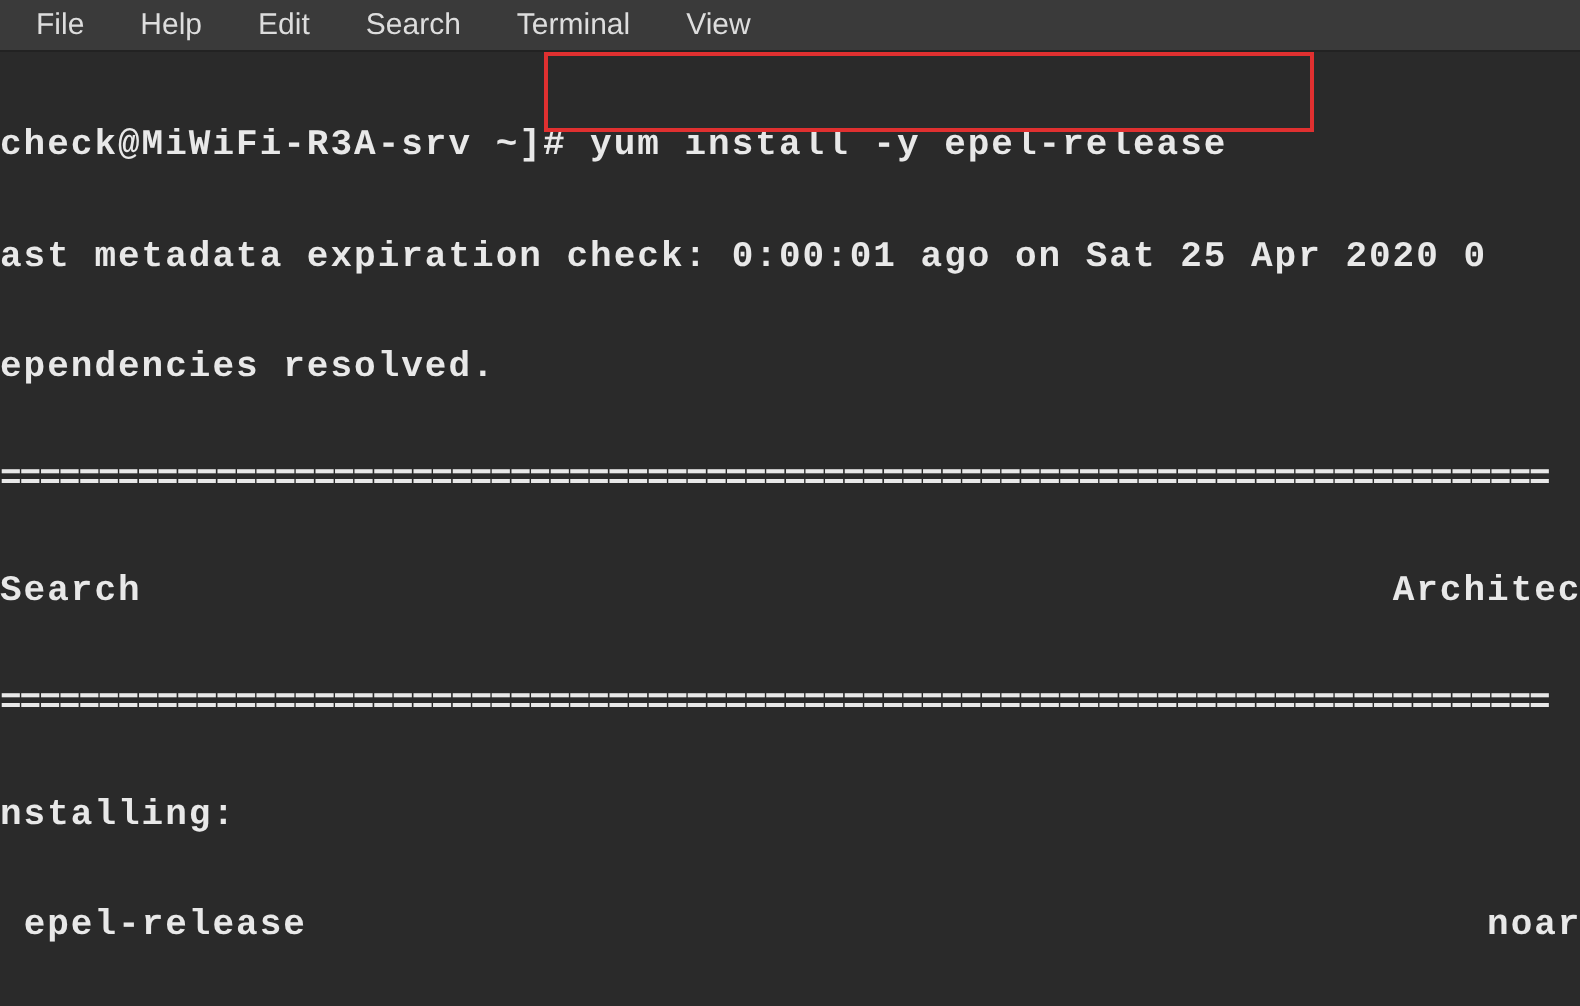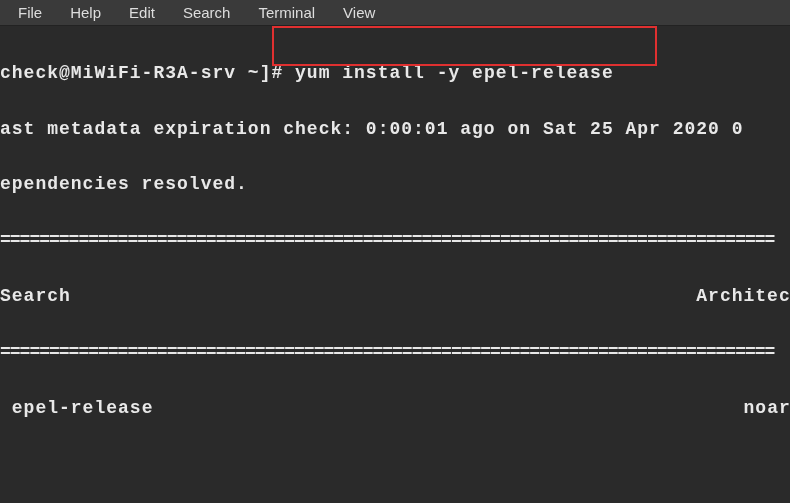--- a/index.html
+++ b/index.html
@@ -66,20 +66,21 @@
     <div class="menu-item"><span>View</span></div>
   </div>
 
   <div class="terminal-content">
 <span class="line"><span>check@MiWiFi-R3A-srv ~]#</span><span> yum install -y epel-release</span></span>
 <span class="line">ast metadata expiration check: 0:00:01 ago on Sat 25 Apr 2020 0</span>
 <span class="line">ependencies resolved.</span>
 <span class="line hr-line">===============================================================================</span>
 <span class="line"><span>Search</span>                                                     <span>Architec</span></span>
 <span class="line hr-line">===============================================================================</span>
+<span class="line">nstalling:</span>
 <span class="line"> <span>epel-release</span>                                                  <span>noarch</span></span>
 
 
 
 
 
 
 
 
 

